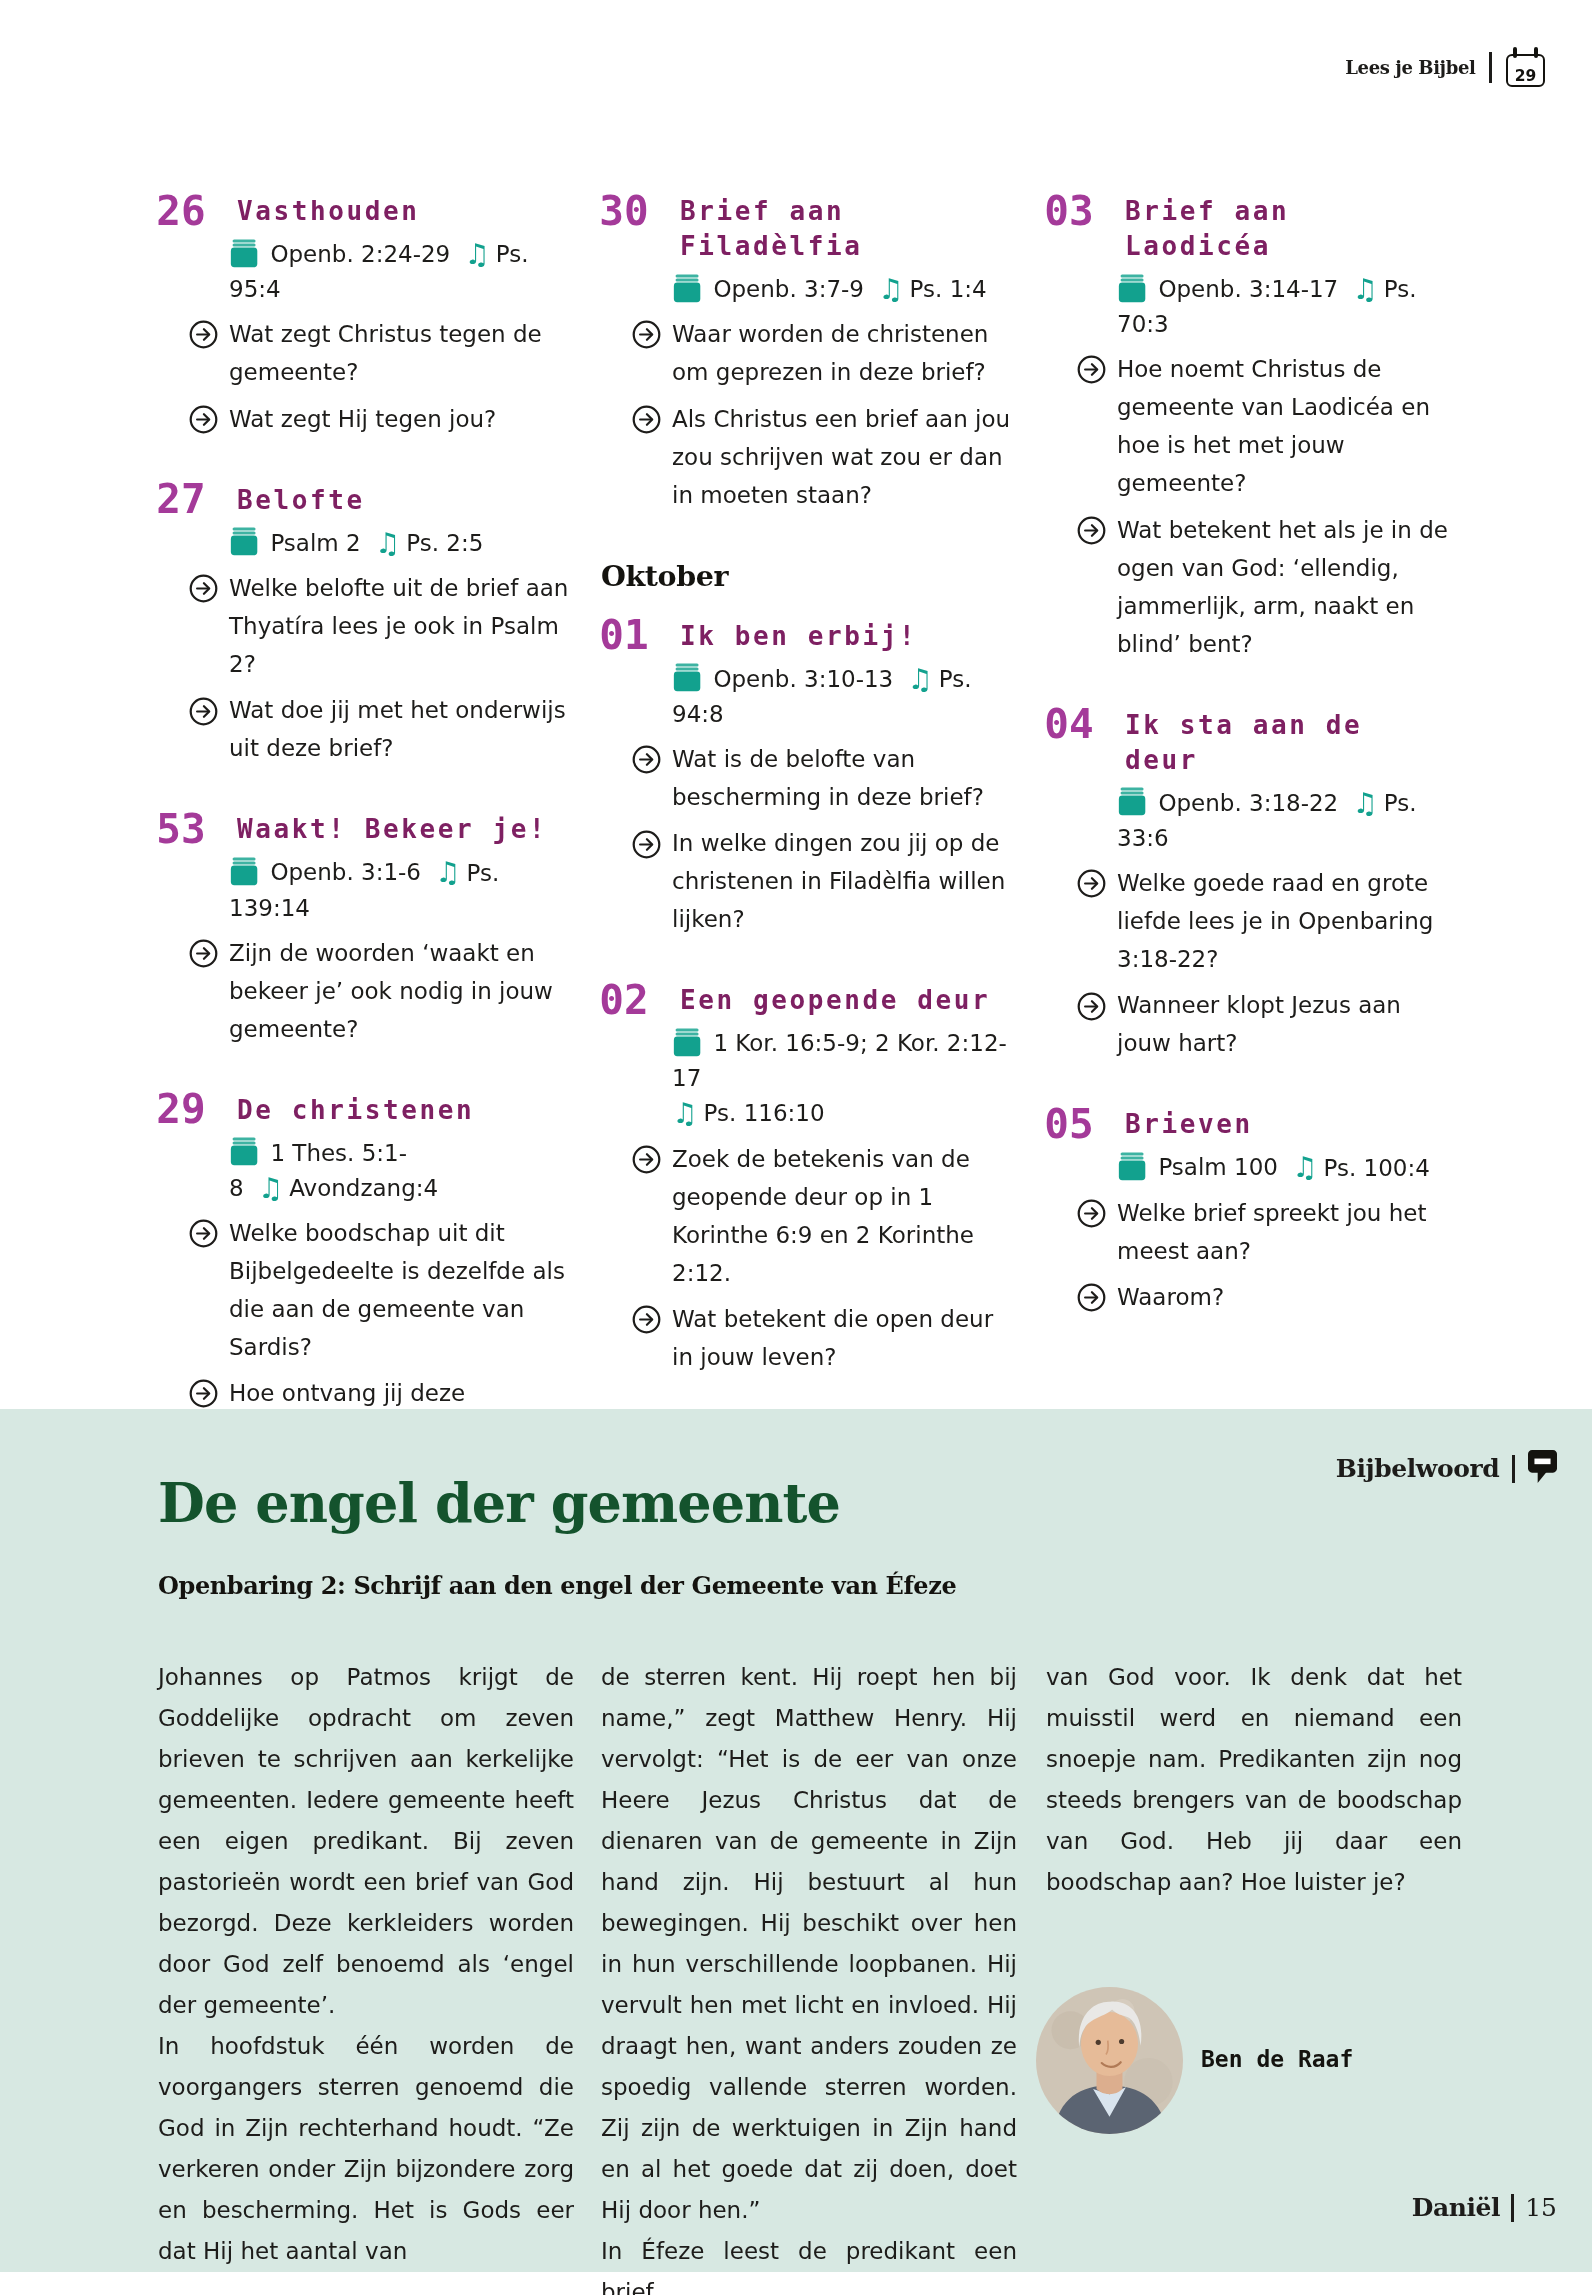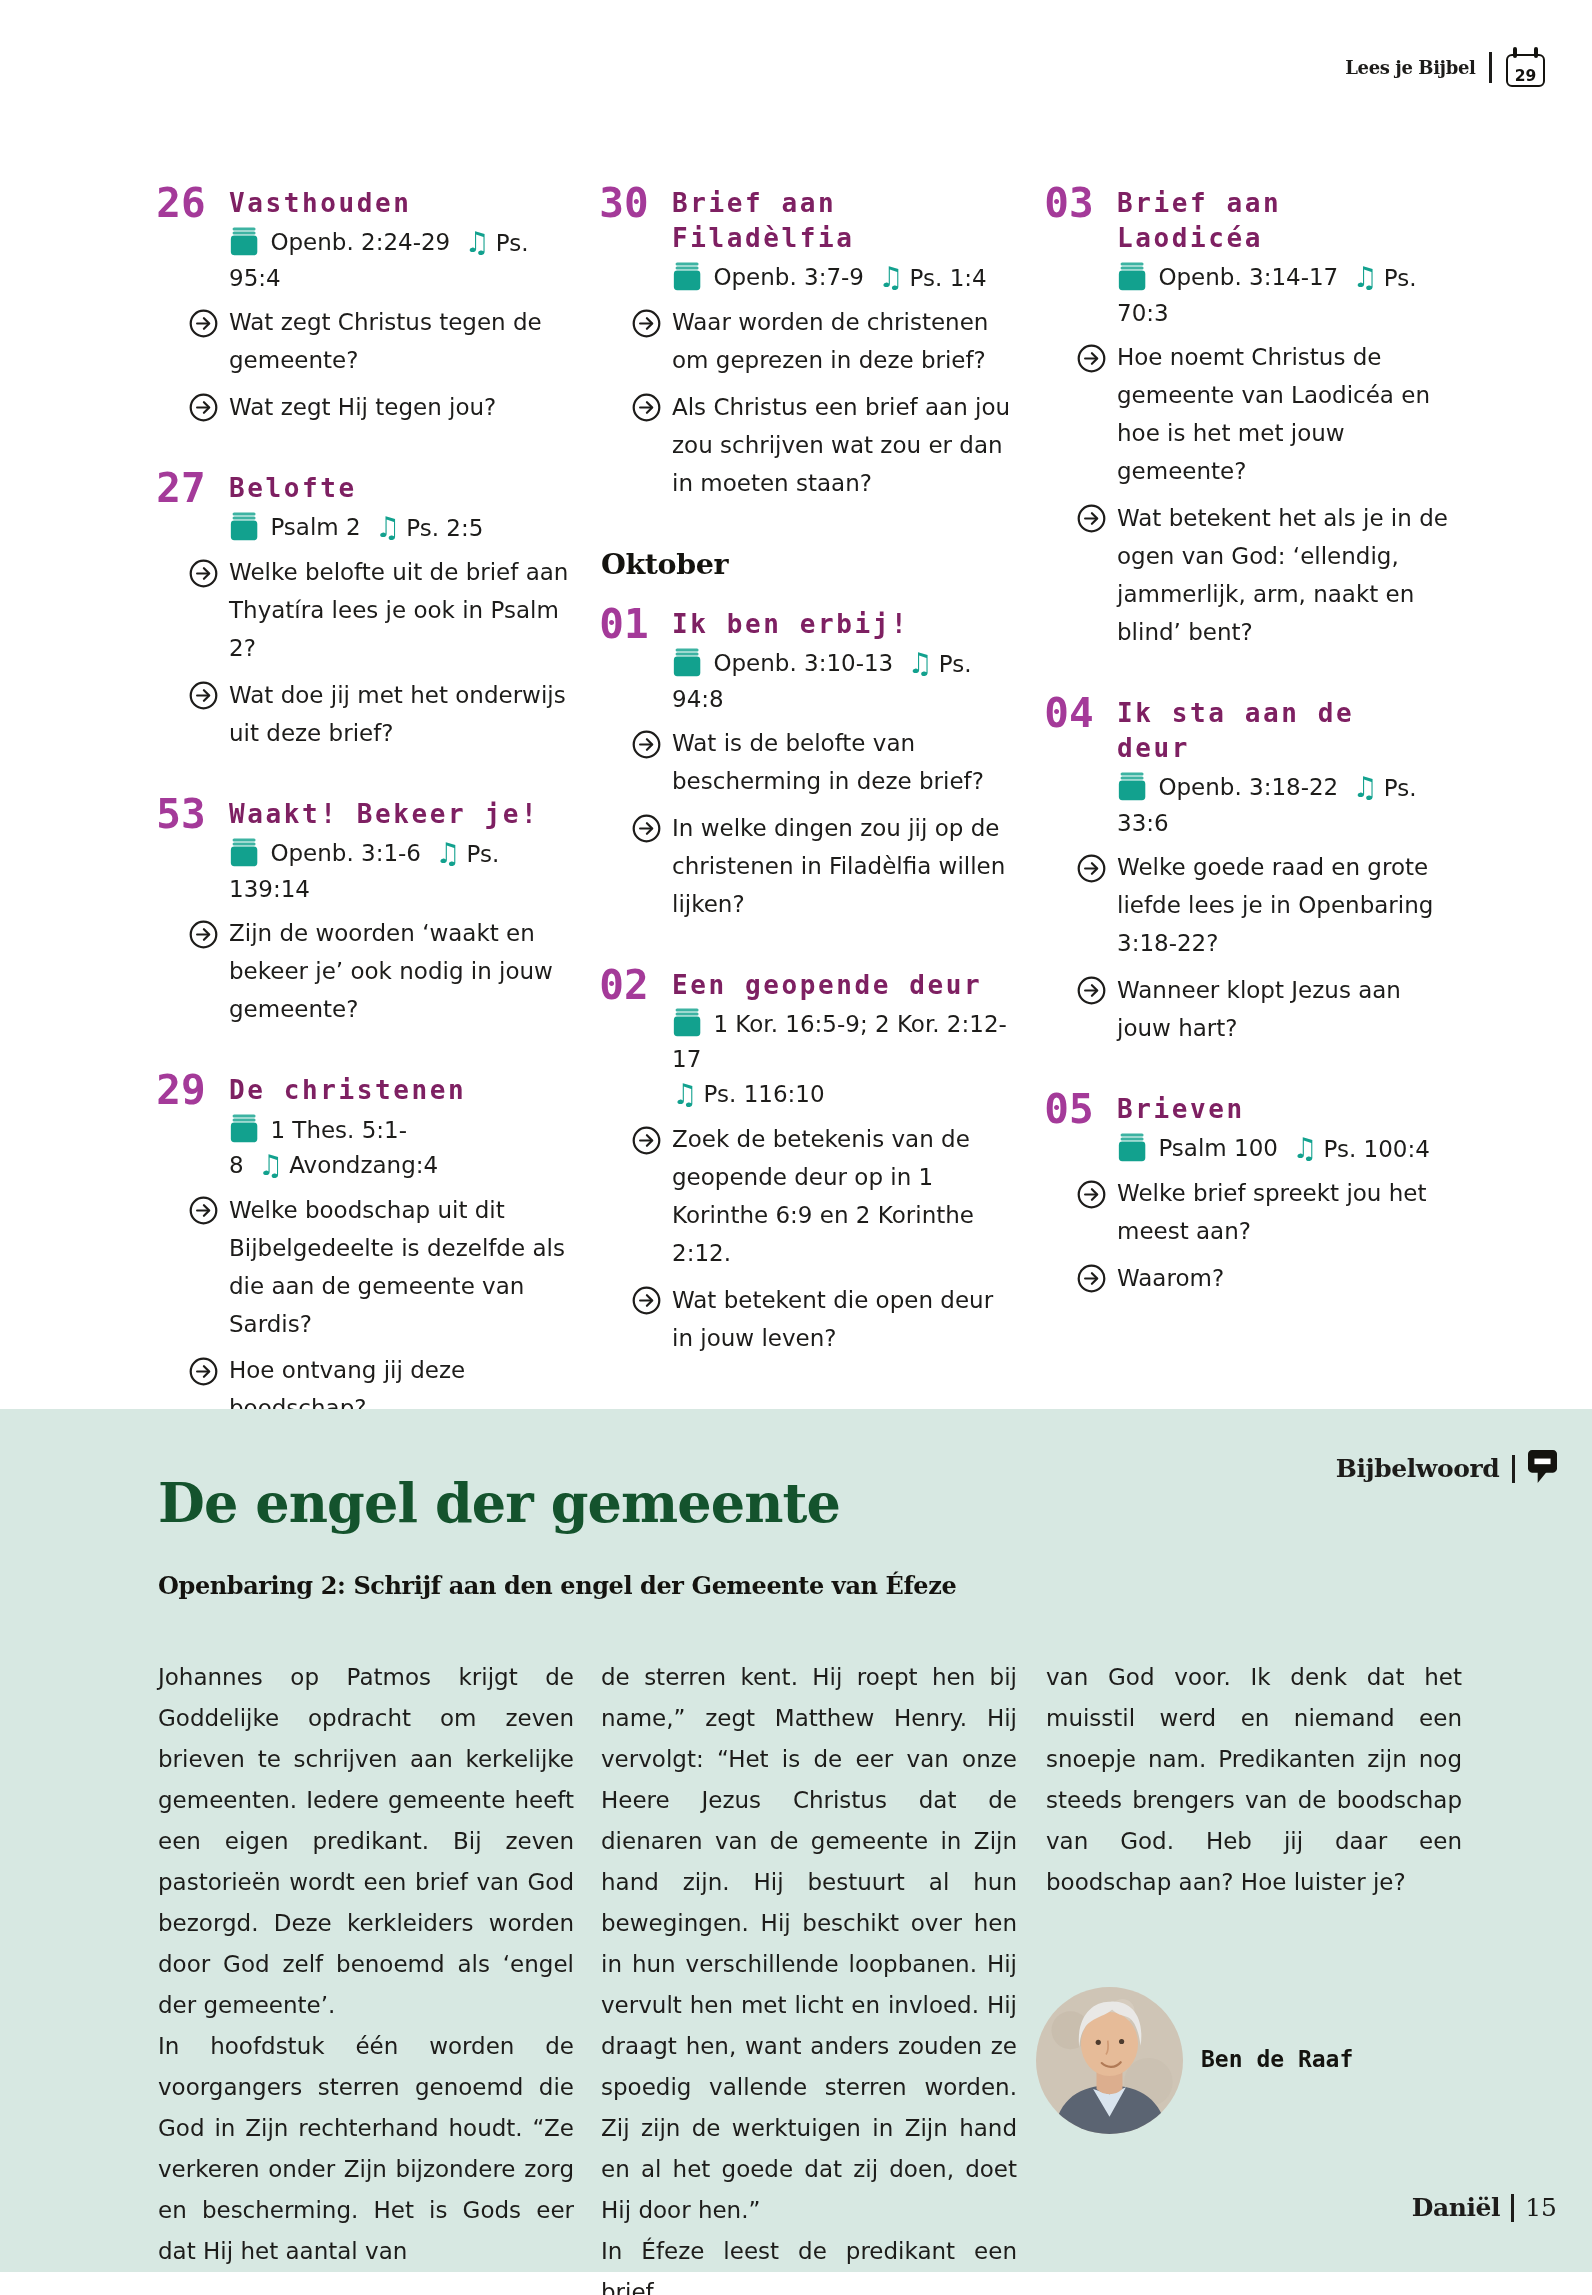--- a/index.html
+++ b/index.html
@@ -16,21 +16,21 @@
   .cal-icon{display:inline-block;width:35px;height:29px;border:2.6px solid #14130f;border-radius:6px;position:relative;margin-top:7px;background:#fff;}
   .cal-icon .ring{position:absolute;top:-9.5px;width:4.3px;height:11.2px;background:#14130f;border-radius:2.2px;}
   .cal-icon .r1{left:5.2px}.cal-icon .r2{right:5.2px}
   .cal-icon .cal-day{position:absolute;bottom:0px;left:0;right:0;text-align:center;font-size:15.5px;font-weight:bold;font-family:"DejaVu Sans",sans-serif;color:#14130f;}
 
   
   .col{position:absolute;top:186px;width:416px;}
   .col1{left:158px}.col2{left:601px}.col3{left:1046px}
   .entry{position:relative;padding-left:71px;margin-bottom:45px;}
   .num{position:absolute;left:-1.7px;top:-4.3px;font-family:"DejaVu Sans Mono", monospace;font-weight:bold;font-size:41px;line-height:43px;color:#a43a99;}
-  .etitle{margin:0;font-family:"DejaVu Sans Mono", monospace;font-weight:bold;font-size:26px;line-height:35px;letter-spacing:2.6px;color:#7e2062;max-width:315px;}
+  .etitle{margin:8px;font-family:"DejaVu Sans Mono", monospace;font-weight:bold;font-size:26px;line-height:35px;letter-spacing:2.6px;color:#7e2062;max-width:315px;}
   .refs{margin-top:4.3px;font-size:23px;line-height:35px;}
   .book-icon svg{vertical-align:-5.2px;margin-right:10.4px;}
   .note-icon{color:#12a18e;font-size:28.5px;margin:0 6px 0 14px;vertical-align:-1.7px;font-family:"DejaVu Sans",sans-serif;}
   .refs.stacked .note-group{display:block;}
   .refs.stacked .note-icon{margin-left:0;}
   .questions{list-style:none;margin:7.8px 0 0 0;padding:0;}
   .q{position:relative;margin-bottom:8.6px;font-size:23px;line-height:38px;}
   .arrow-icon{position:absolute;left:-40px;top:5.2px;}
   .month{font-family:"DejaVu Serif", serif;font-weight:bold;font-size:28.5px;letter-spacing:-0.4px;margin:5.2px 0 26px 0;color:#14130f;}
 

